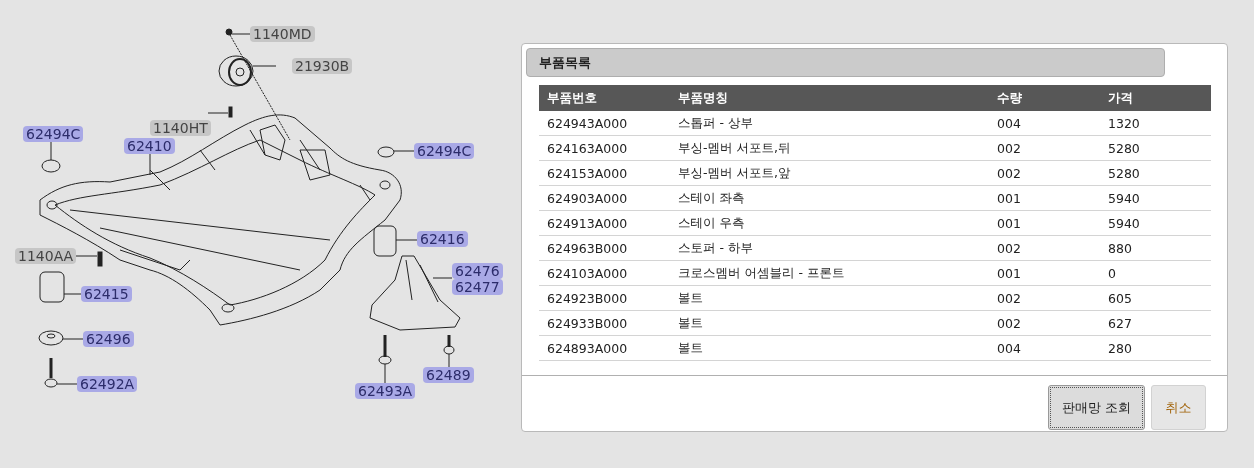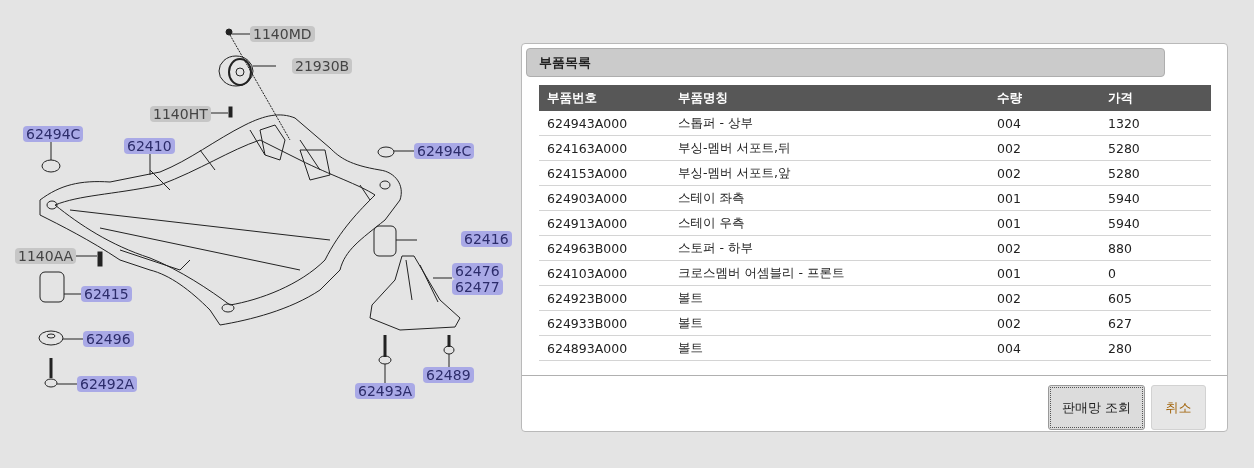--- a/index.html
+++ b/index.html
@@ -85,25 +85,25 @@
     <ellipse cx="385" cy="360" rx="6" ry="4"></ellipse>
     <line x1="385" y1="364" x2="385" y2="384"></line>
 
     <line x1="449" y1="335" x2="449" y2="347" stroke-width="3"></line>
     <ellipse cx="449" cy="350" rx="5" ry="4"></ellipse>
     <line x1="449" y1="354" x2="449" y2="368"></line>
   </svg>
   <div id="label-layer">
       <div class="lbl gray" style="left: 250px; top: 26px;">1140MD</div>
       <div class="lbl gray" style="left: 276px; top: 58px; margin-left: 16px;">21930B</div>
-      <div class="lbl gray" style="left: 150px; top: 106px;">1140HT</div>
+      <div class="lbl gray" style="left: 150px; top: 120px;">1140HT</div>
       <div class="lbl blue" style="left: 23px; top: 126px;">62494C</div>
       <div class="lbl blue" style="left: 124px; top: 138px;">62410</div>
       <div class="lbl blue" style="left: 414px; top: 143px;">62494C</div>
-      <div class="lbl blue" style="left: 417px; top: 231px; margin-left: 44px;">62416</div>
+      <div class="lbl blue" style="left: 417px; top: 231px;">62416</div>
       <div class="lbl gray" style="left: 15px; top: 248px;">1140AA</div>
       <div class="lbl blue" style="left: 452px; top: 263px;">62476</div>
       <div class="lbl blue" style="left: 452px; top: 279px;">62477</div>
       <div class="lbl blue" style="left: 81px; top: 286px;">62415</div>
       <div class="lbl blue" style="left: 83px; top: 331px;">62496</div>
       <div class="lbl blue" style="left: 77px; top: 376px;">62492A</div>
       <div class="lbl blue" style="left: 423px; top: 367px;">62489</div>
       <div class="lbl blue" style="left: 355px; top: 383px;">62493A</div>
     </div>
 </div>

